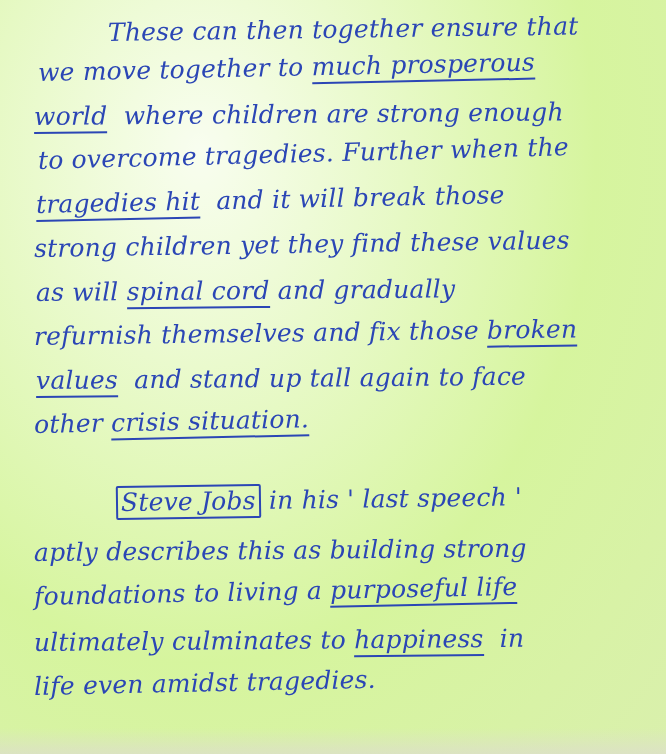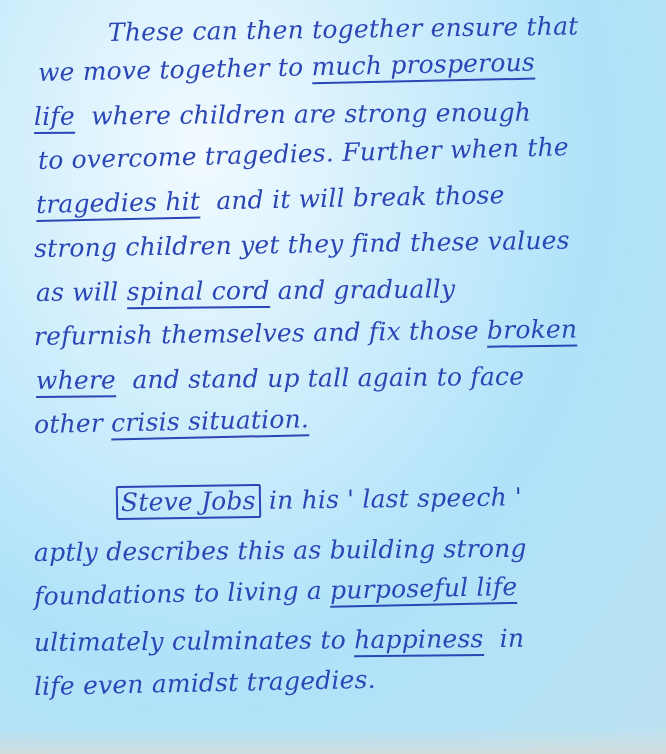--- a/index.html
+++ b/index.html
@@ -67,40 +67,40 @@
   
   .r1 { transform: rotate(-0.8deg); }
   .r2 { transform: rotate(-1.2deg); }
   .r3 { transform: rotate(-0.5deg); }
   .r4 { transform: rotate(-1.5deg); }
   .r5 { transform: rotate(-0.9deg); }
 </style>
 </head>
 <body>
 
-<div id="page" style="background: #7dd3fc;">
+<div id="page" style="background: #bef264;">
   <div class="handwriting">
 
     <div class="line r1" style="left: 108px; top: 18px; color: rgb(43, 70, 181);"><span>These can then together ensure that</span></div>
 
     <div class="line r2" style="left: 38px; top: 58px; color: rgb(43, 70, 181);"><span>we move together to </span><span class="u" style="border-bottom-color: rgb(43, 70, 181);">much prosperous</span></div>
 
-    <div class="line r3" style="left: 34px; top: 102px; color: rgb(43, 70, 181);"><span class="u" style="border-bottom-color: rgb(43, 70, 181);">life</span><span>  where children are strong enough</span></div>
+    <div class="line r3" style="left: 34px; top: 102px; color: rgb(43, 70, 181);"><span class="u" style="border-bottom-color: rgb(43, 70, 181);">world</span><span>  where children are strong enough</span></div>
 
     <div class="line r4" style="left: 38px; top: 146px; color: rgb(43, 70, 181);"><span>to overcome tragedies. Further when the</span></div>
 
     <div class="line r2" style="left: 36px; top: 190px; color: rgb(43, 70, 181);"><span class="u" style="border-bottom-color: rgb(43, 70, 181);">tragedies hit</span><span>  and it will break those</span></div>
 
     <div class="line r5" style="left: 34px; top: 234px; color: rgb(43, 70, 181);"><span>strong children yet they find these values</span></div>
 
     <div class="line r3" style="left: 36px; top: 278px; color: rgb(43, 70, 181);"><span>as will </span><span class="u" style="border-bottom-color: rgb(43, 70, 181);">spinal cord</span><span> and gradually</span></div>
 
     <div class="line r1" style="left: 34px; top: 322px; color: rgb(43, 70, 181);"><span>refurnish themselves and fix those </span><span class="u" style="border-bottom-color: rgb(43, 70, 181);">broken</span></div>
 
-    <div class="line r3" style="left: 36px; top: 366px; color: rgb(43, 70, 181);"><span class="u" style="border-bottom-color: rgb(43, 70, 181);">where</span><span>  and stand up tall again to face</span></div>
+    <div class="line r3" style="left: 36px; top: 366px; color: rgb(43, 70, 181);"><span class="u" style="border-bottom-color: rgb(43, 70, 181);">values</span><span>  and stand up tall again to face</span></div>
 
     <div class="line r2" style="left: 34px; top: 410px; color: rgb(43, 70, 181);"><span>other </span><span class="u" style="border-bottom-color: rgb(43, 70, 181);">crisis situation.</span></div>
 
     <div class="line r1" style="left: 116px; top: 488px; color: rgb(43, 70, 181);"><span class="box" style="border-color: rgb(43, 70, 181);">Steve Jobs</span><span> in his ' last speech '</span></div>
 
     <div class="line r3" style="left: 34px; top: 538px; color: rgb(43, 70, 181);"><span>aptly describes this as building strong</span></div>
 
     <div class="line r2" style="left: 34px; top: 582px; color: rgb(43, 70, 181);"><span>foundations to living a </span><span class="u" style="border-bottom-color: rgb(43, 70, 181);">purposeful life</span></div>
 
     <div class="line r3" style="left: 34px; top: 628px; color: rgb(43, 70, 181);"><span>ultimately culminates to </span><span class="u" style="border-bottom-color: rgb(43, 70, 181);">happiness</span><span>  in</span></div>

